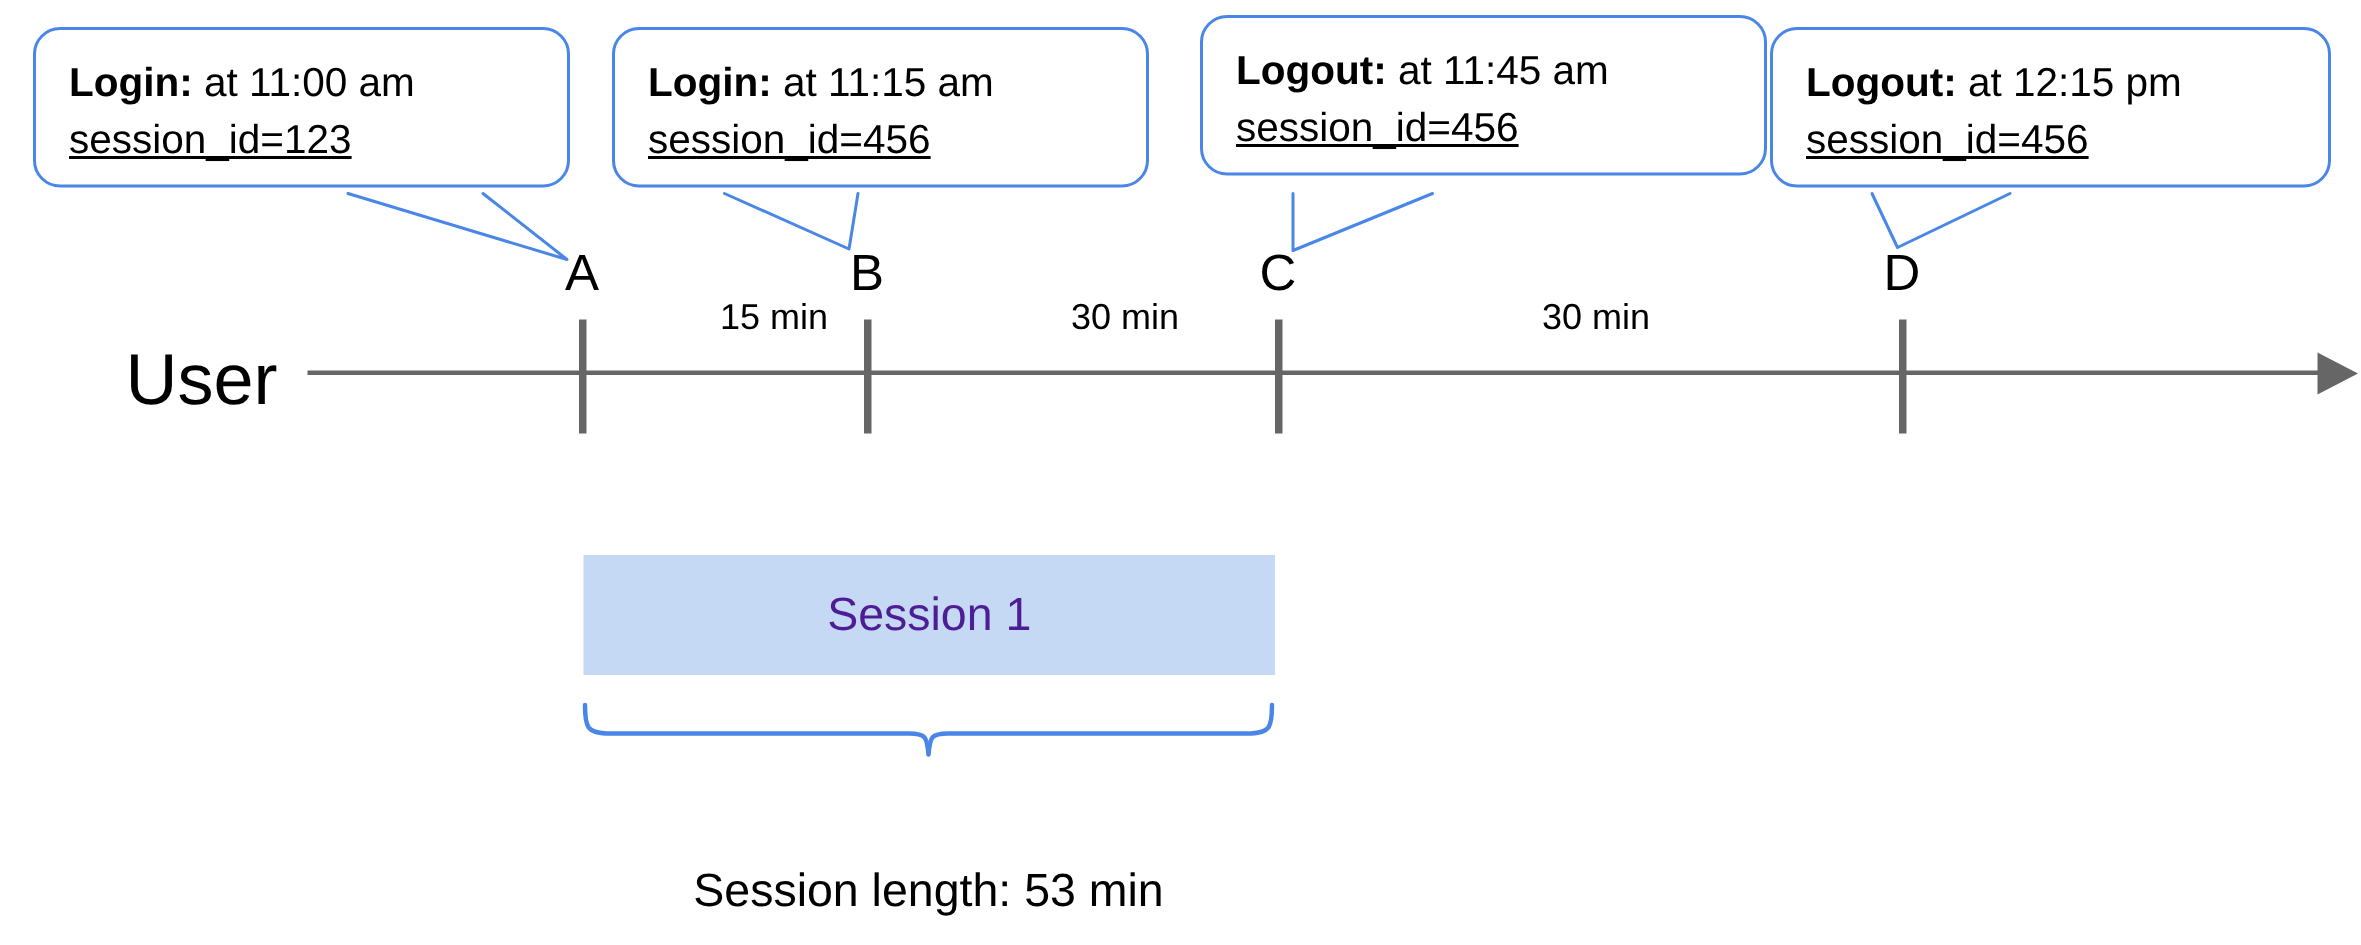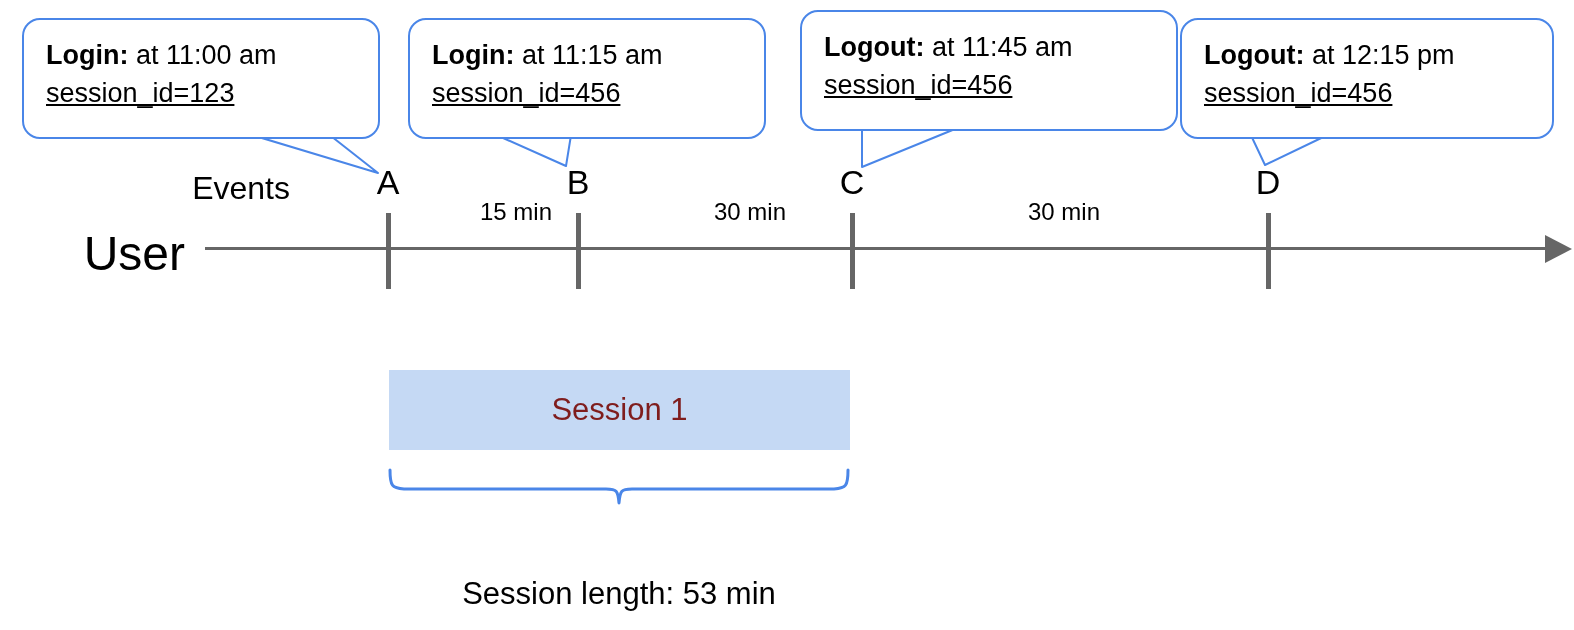--- a/index.html
+++ b/index.html
@@ -28,21 +28,21 @@
     pointer-events: none;
   }
 
   
   .callout {
     position: absolute;
     box-sizing: border-box;
     border: 2px solid #4a86e8;
     border-radius: 18px;
     background: #ffffff;
-    padding: 16px 18px 24px 22px;
+    padding: 16px 18px 10px 22px;
     font-size: 27px;
     line-height: 1.42;
     white-space: nowrap;
     color: #000000;
   }
   .callout .kind {
     font-weight: bold;
   }
   .callout .line2 {
     display: block;
@@ -91,21 +91,21 @@
   }
 
   
   .session-bar {
     position: absolute;
     background: #c5d9f4;
     display: flex;
     align-items: center;
     justify-content: center;
     font-size: 31px;
-    color: #7f1d1d;
+    color: #4c1d95;
     white-space: nowrap;
   }
 
   
   .caption {
     position: absolute;
     font-size: 31px;
     line-height: 1;
     color: #000000;
     white-space: nowrap;
@@ -151,21 +151,20 @@
   <div class="callout" style="left:800px; top:10px; width:378px;">
     <span class="kind">Logout:</span><span> at 11:45 am</span>
     <span class="line2">session_id=456</span>
   </div>
 
   <div class="callout" style="left:1180px; top:18px; width:374px;">
     <span class="kind">Logout:</span><span> at 12:15 pm</span>
     <span class="line2">session_id=456</span>
   </div>
 
-  <div class="row-label events" style="left:0px; top:172px; width:290px;">Events</div>
   <div class="row-label user" style="left:0px; top:230px; width:185px;">User</div>
 
   <div class="axis-line" style="left:205px; top:247px; width:1345px;"></div>
 
   <div class="tick" style="left:386px; top:213px; height:76px;"></div>
   <div class="tick" style="left:576px; top:213px; height:76px;"></div>
   <div class="tick" style="left:850px; top:213px; height:76px;"></div>
   <div class="tick" style="left:1266px; top:213px; height:76px;"></div>
 
   <div class="tick-label" style="left:348px; top:165px; width:80px;">A</div>

